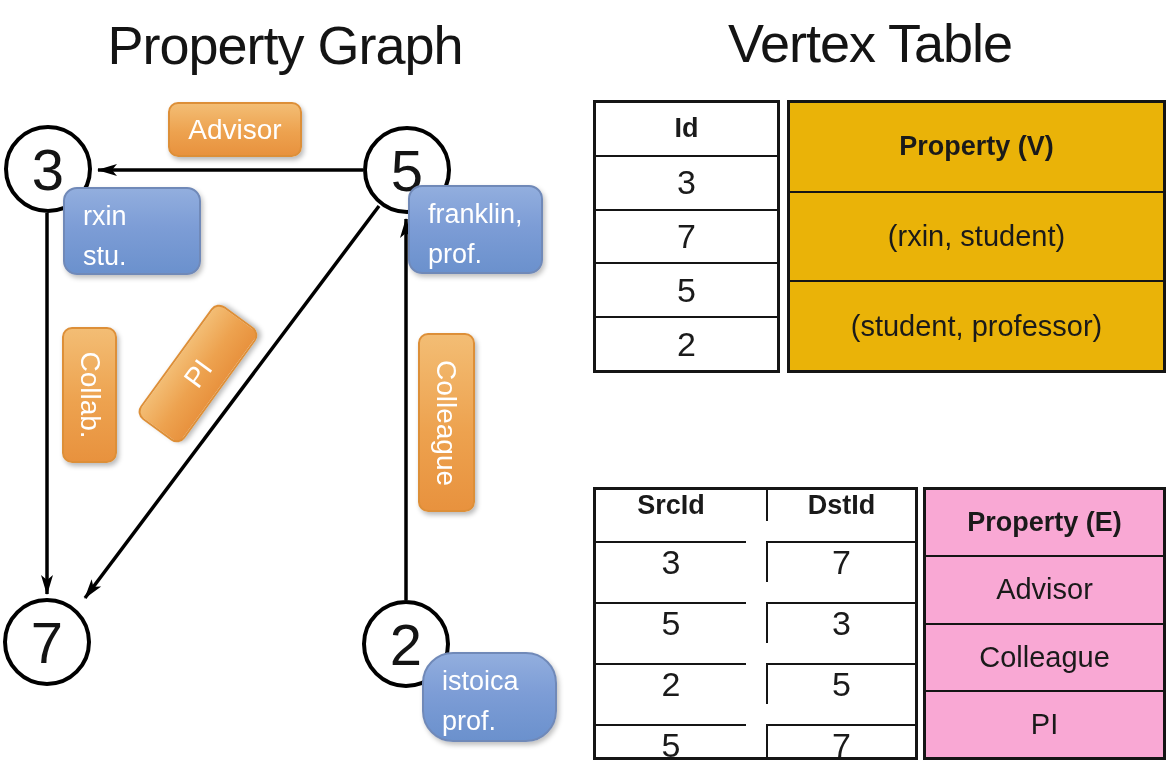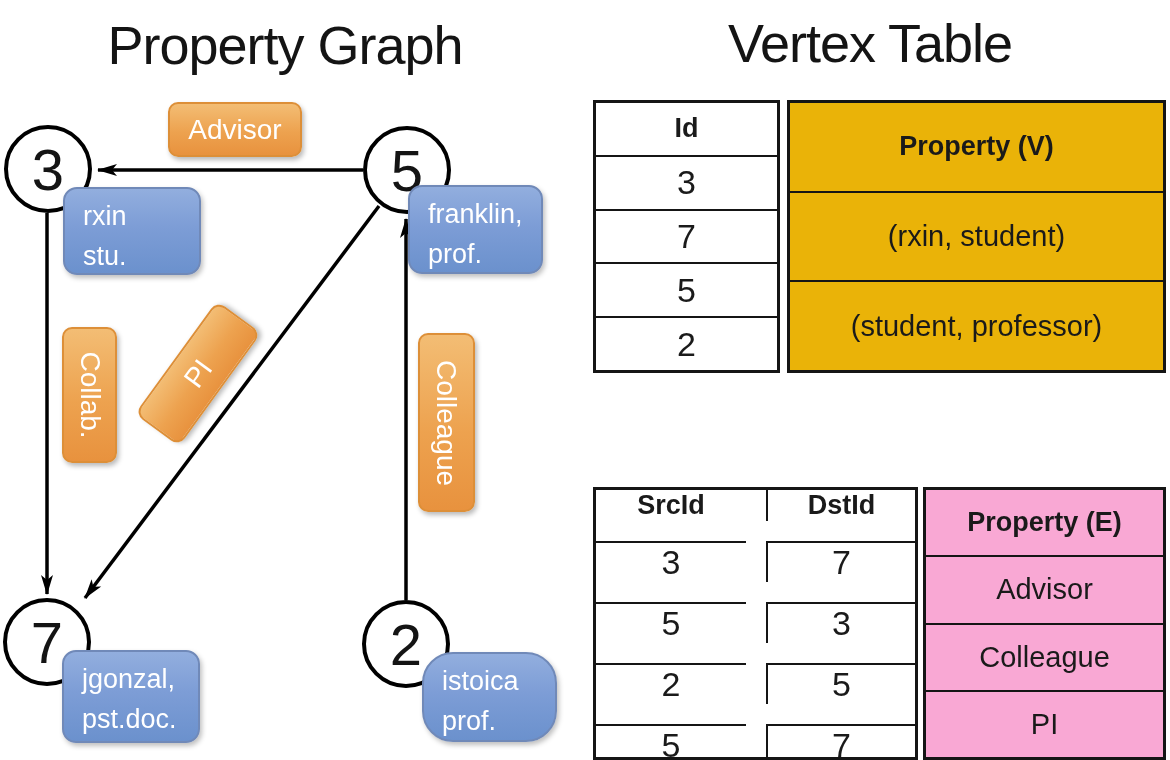--- a/index.html
+++ b/index.html
@@ -81,22 +81,20 @@
       <span>7</span>
     </div>
   <div class="vcircle" style="left:362px;top:600px;">
       <span>2</span>
     </div>
 
   <div class="nprop" style="left:63px;top:187px;width:138px;height:88px;">rxin
 stu.</div>
   <div class="nprop" style="left:408px;top:185px;width:135px;height:89px;border-radius:14px;">franklin,
 prof.</div>
-  <div class="nprop" style="left:62px;top:650px;width:138px;height:93px;">jgonzal,
-pst.doc.</div>
   <div class="nprop" style="left:422px;top:652px;width:135px;height:90px;border-radius:31px;">istoica
 prof.</div>
 
   <div class="elabel" style="left:168px;top:102px;width:134px;height:55px;">
     <span>Advisor</span>
   </div>
   <div class="elabel" style="left:62px;top:327px;width:55px;height:136px;">
     <span class="vtext">Collab.</span>
   </div>
   <div class="elabel" style="left:128px;top:346px;width:140px;height:55px;transform:rotate(-54deg);">

